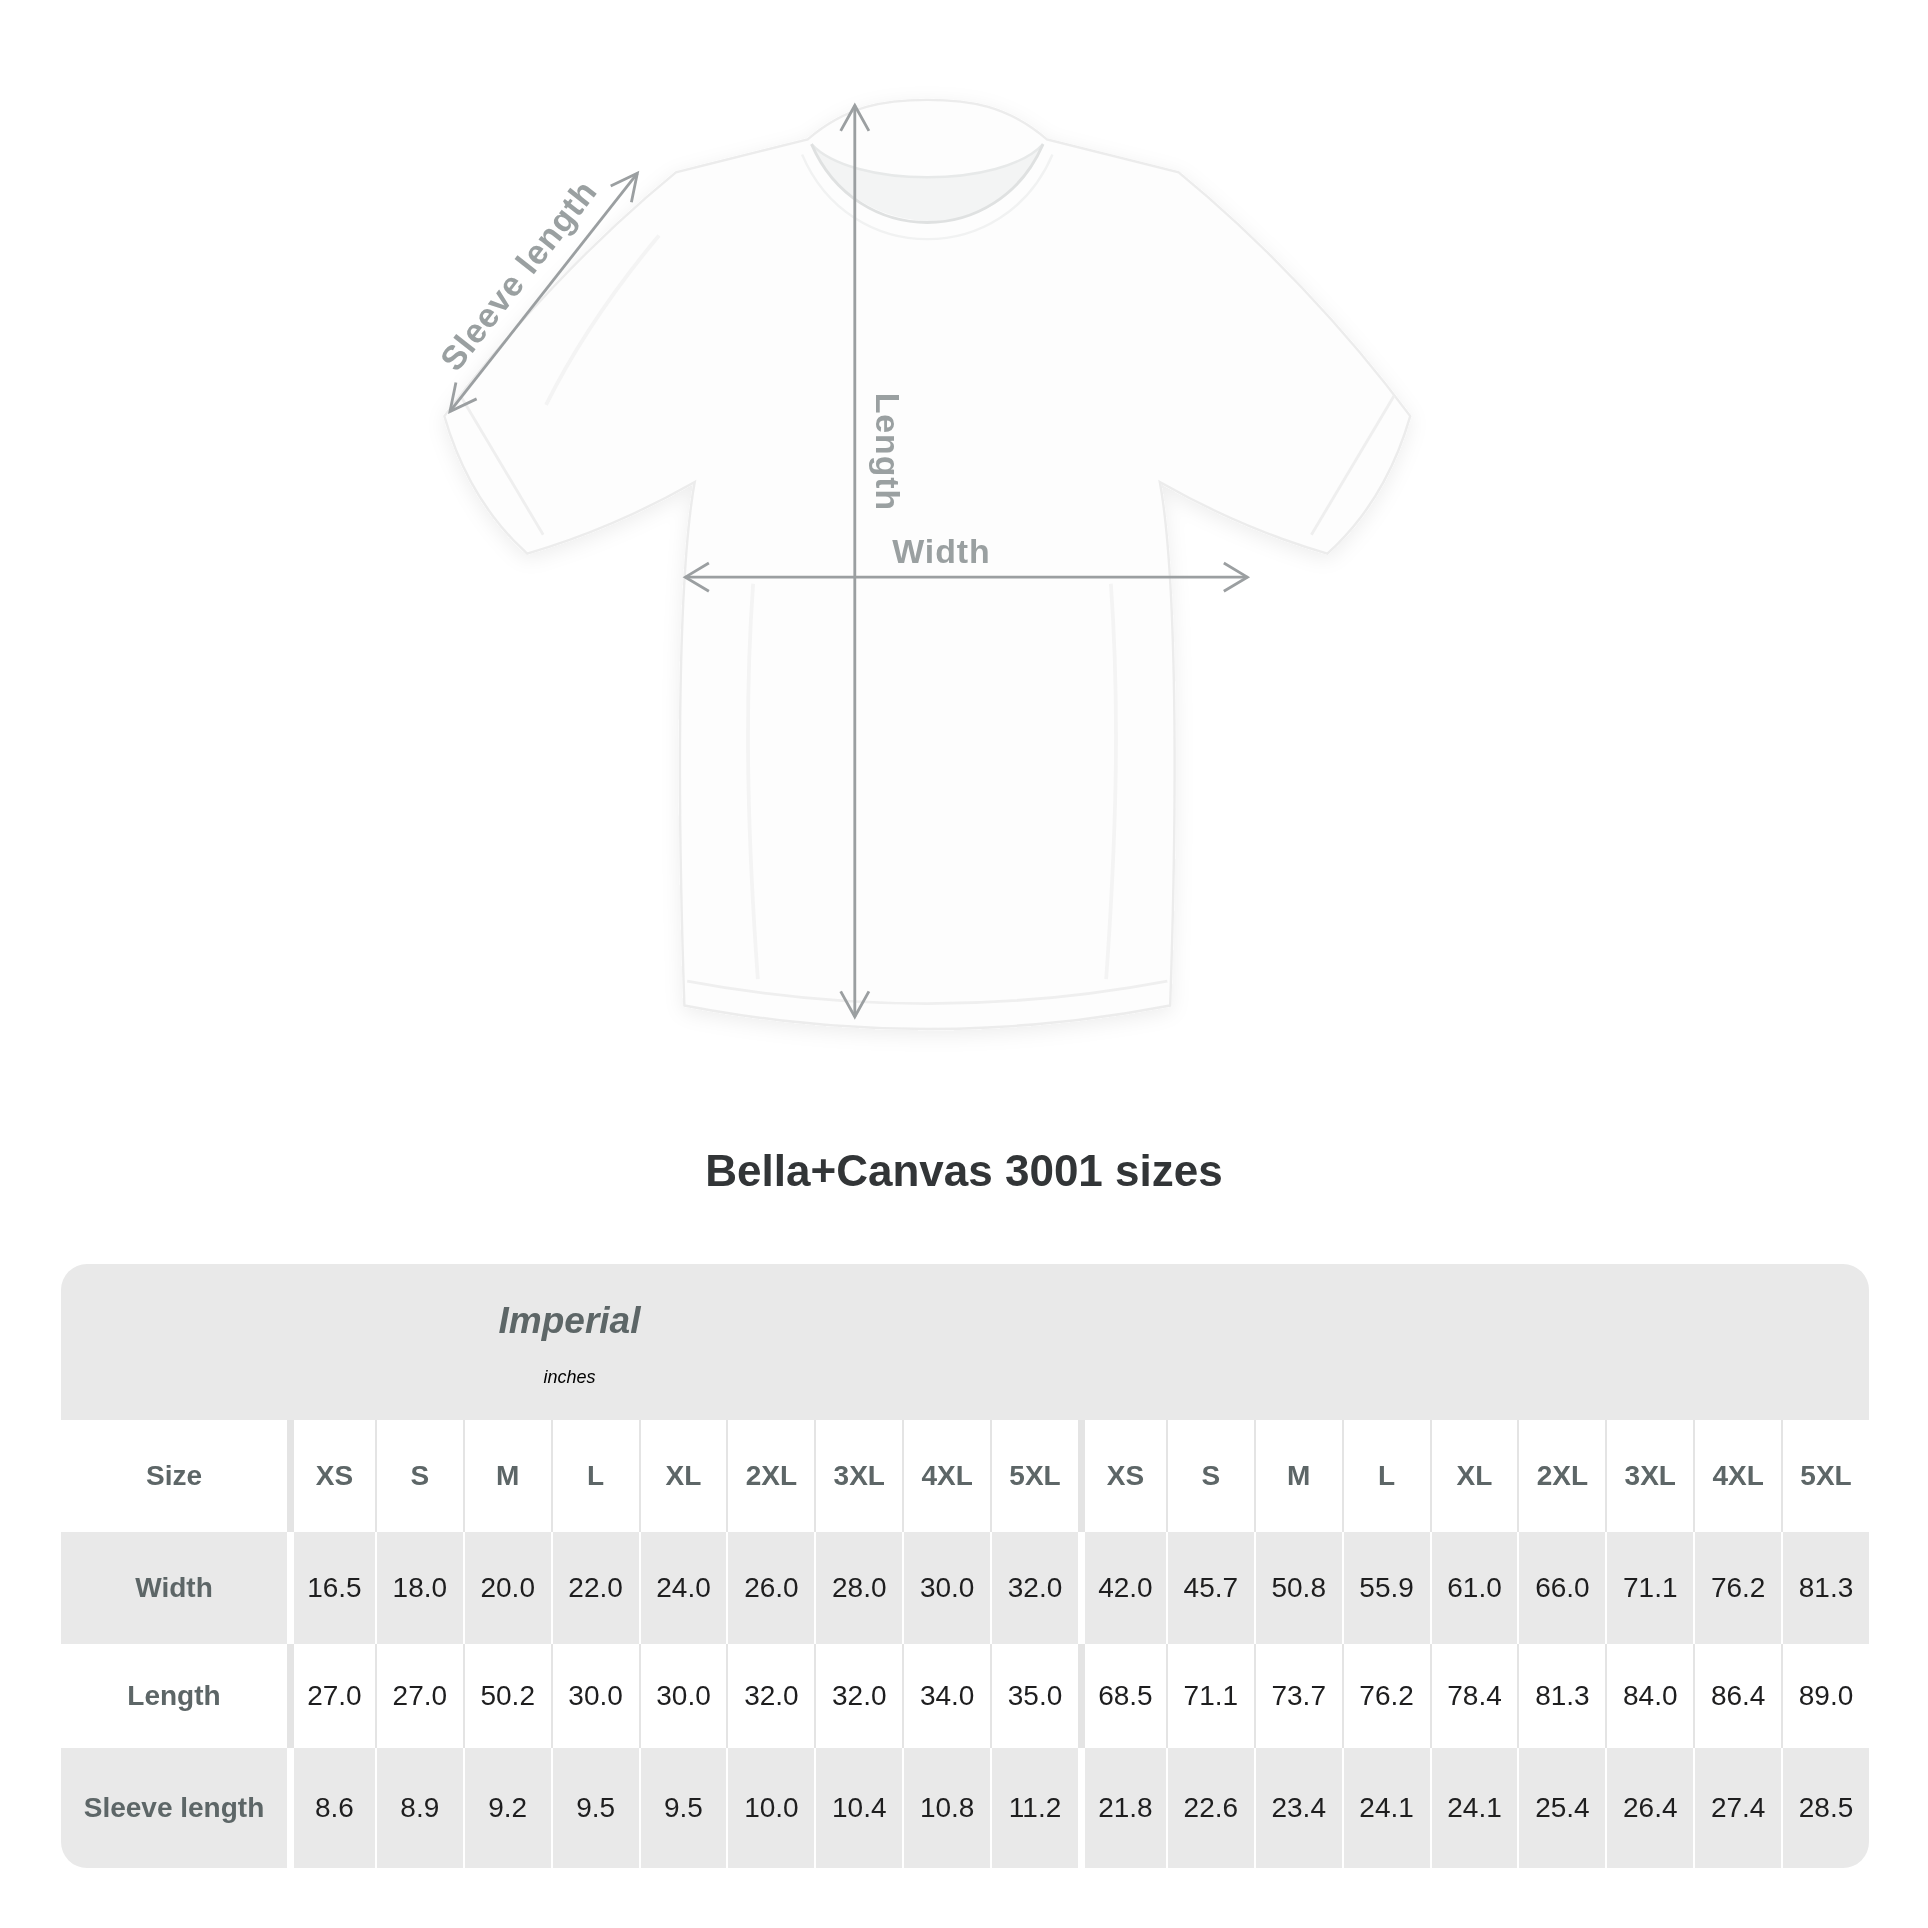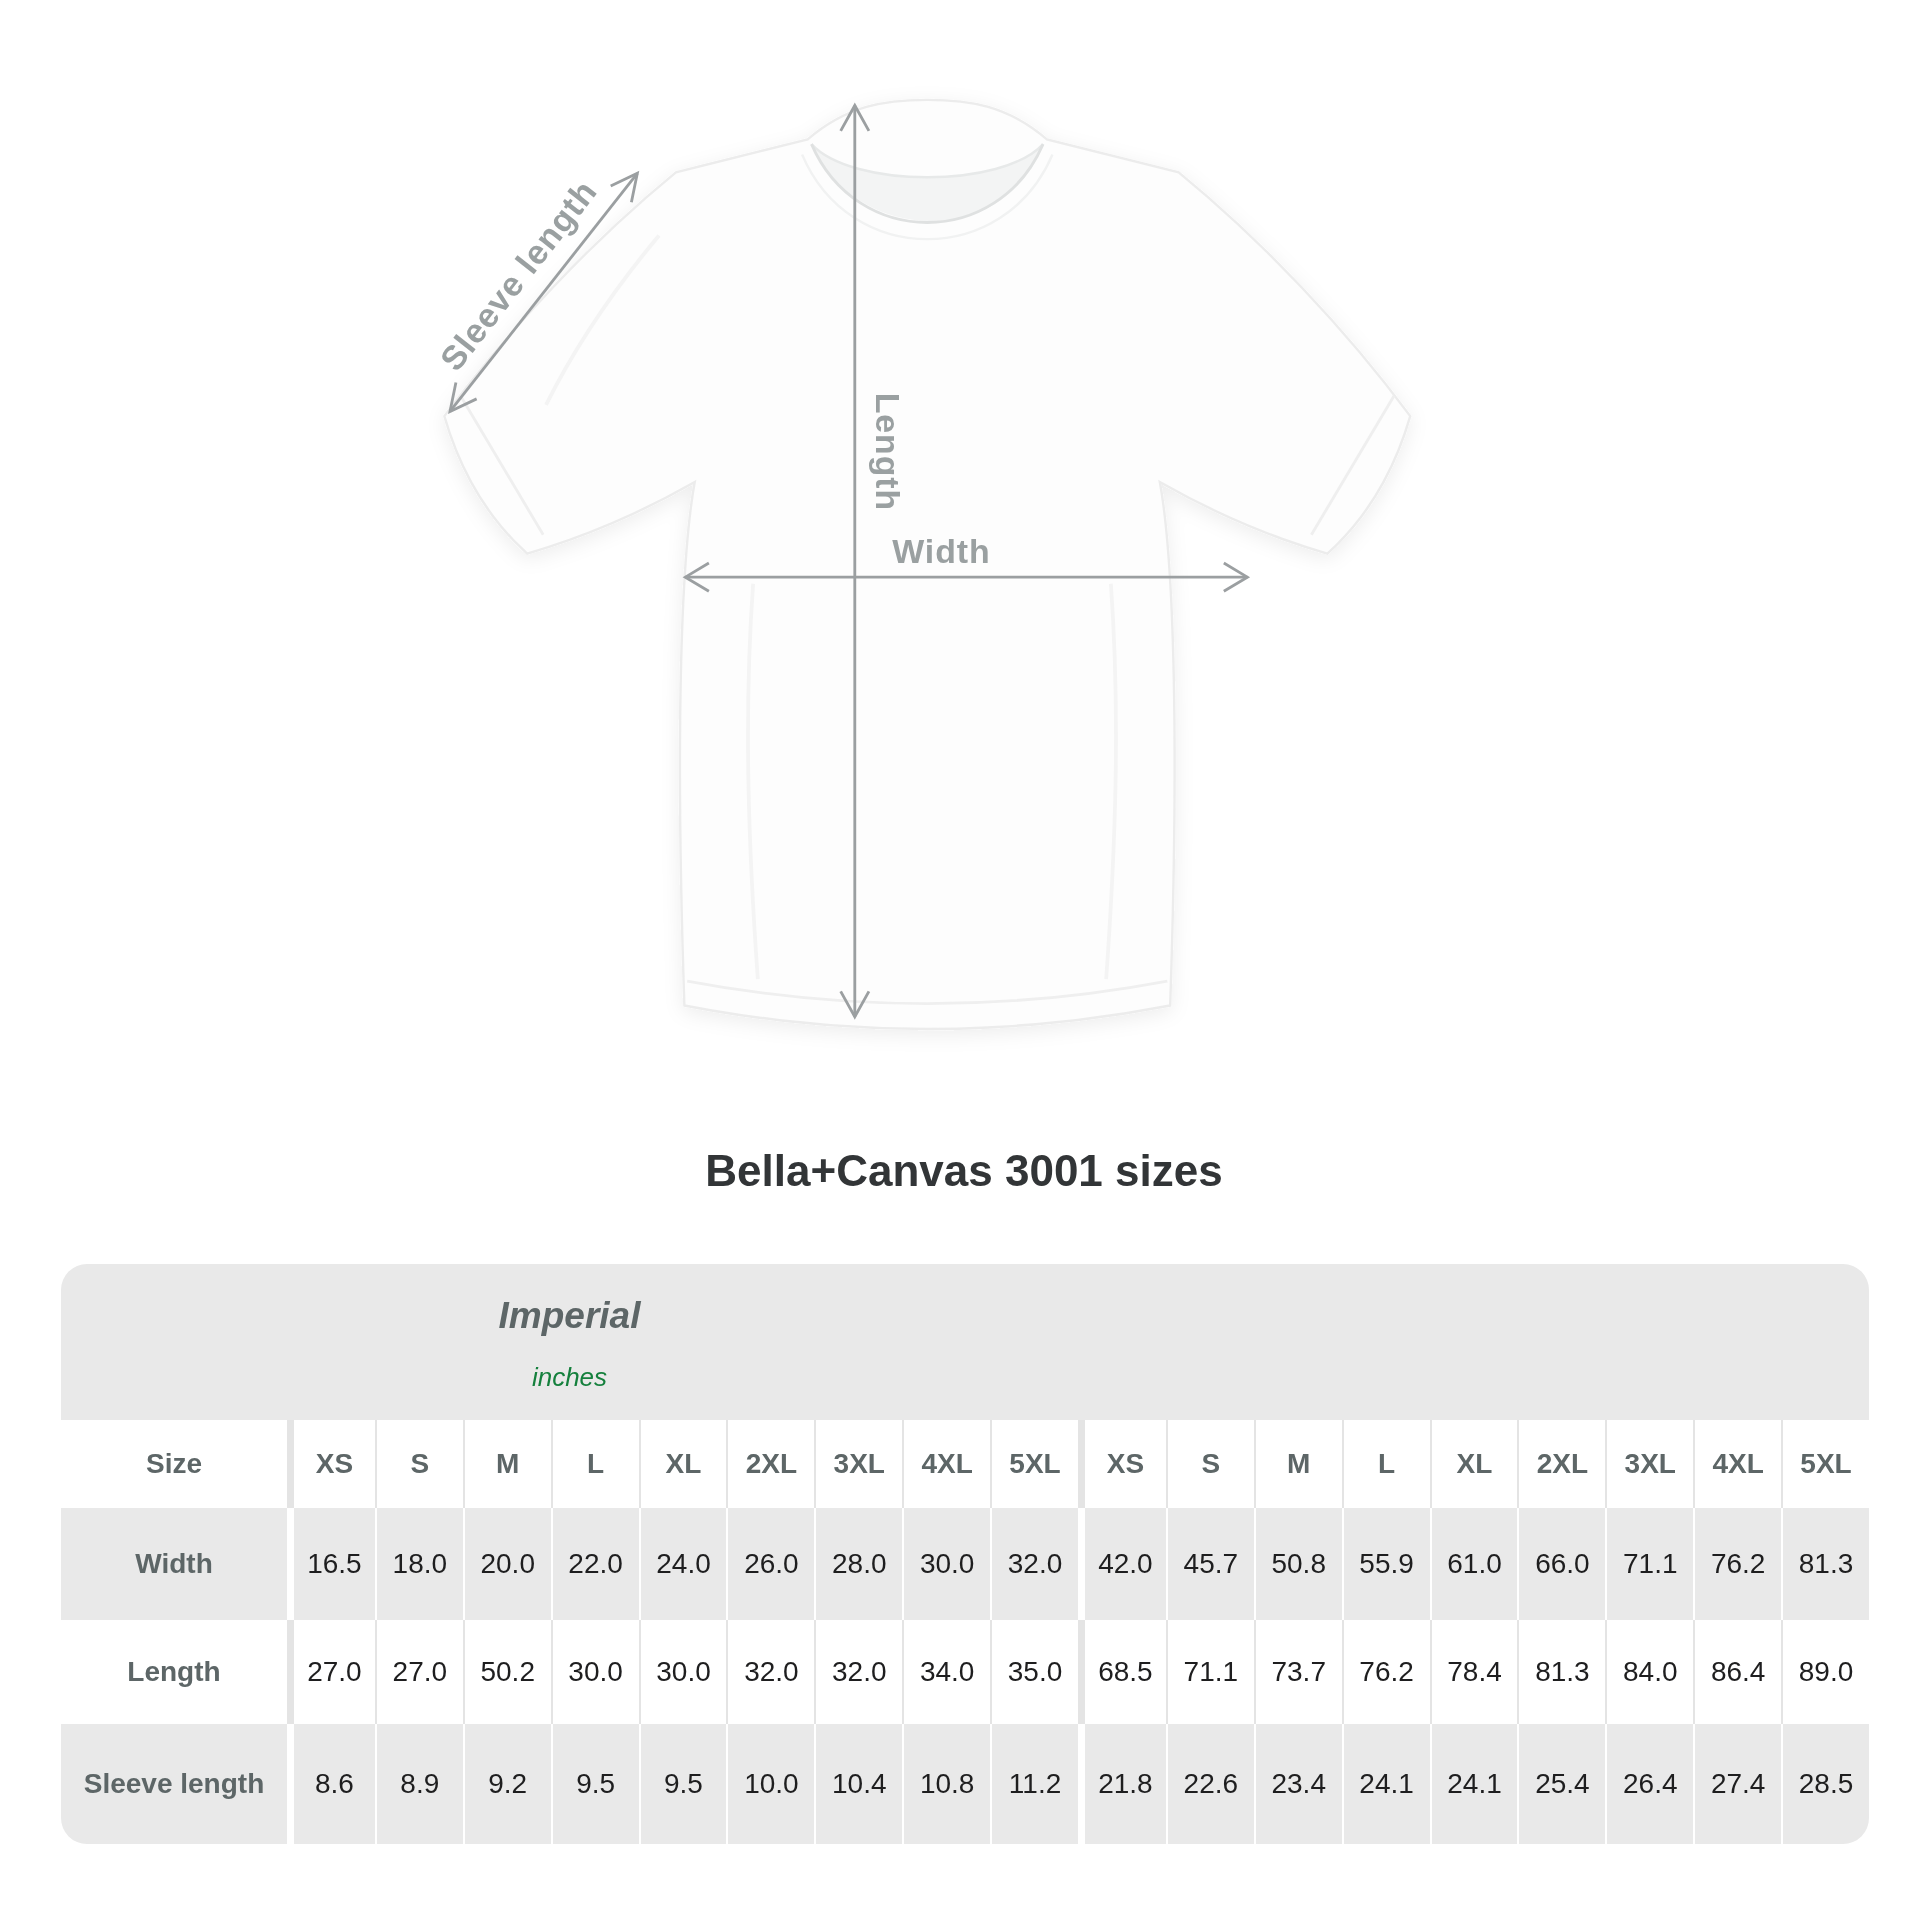--- a/index.html
+++ b/index.html
@@ -13,27 +13,27 @@
   .subtitle{position:absolute;left:0;top:1194px;width:100%;text-align:center;
         font-size:29px;font-style:italic;color:#4b5254;}
   .size-table{position:absolute;left:61px;top:1264px;width:1808px;}
   .thead{height:156px;background:#e9e9e9;border-radius:26px 26px 0 0;
         display:grid;grid-template-columns:226px repeat(18,1fr);}
   .hgroup{display:flex;flex-direction:column;align-items:center;justify-content:center;
         gap:25px;padding-top:3px;}
   .hgroup.imp{grid-column:1/11;}
   .hgroup.met{grid-column:11/20;}
   .hl{font-size:37px;font-weight:bold;font-style:italic;color:#5d6667;}
-  .hu{font-size:26px;font-style:italic;color:#15803d;}
+  .hu{font-size:18px;font-style:italic;color:#000000;}
   .row{display:grid;grid-template-columns:226px repeat(18,1fr);}
   .cell{display:flex;align-items:center;justify-content:center;
         font-size:28px;color:#1e1e1f;box-sizing:border-box;}
   .cell:first-child{border-left:none !important;}
   .lab,.sz{font-weight:bold;color:#5d6667;font-size:28px;}
-  .r-sizes{height:88px;background:#fff;}
+  .r-sizes{height:112px;background:#fff;}
   .r-sizes .cell{border-left:2.8px solid #e4e4e4;}
   .row.gray{background:#e9e9e9;}
   .row.gray .cell{border-left:2.8px solid #ffffff;}
   .row.white{background:#ffffff;}
   .row.white .cell{border-left:2.8px solid #e4e4e4;}
   .t8{border-left-width:7.5px !important;}
   .r-width{height:112px;}
   .r-length{height:104px;}
   .r-sleeve{height:120px;border-radius:0 0 26px 26px;overflow:hidden;}
 </style>

